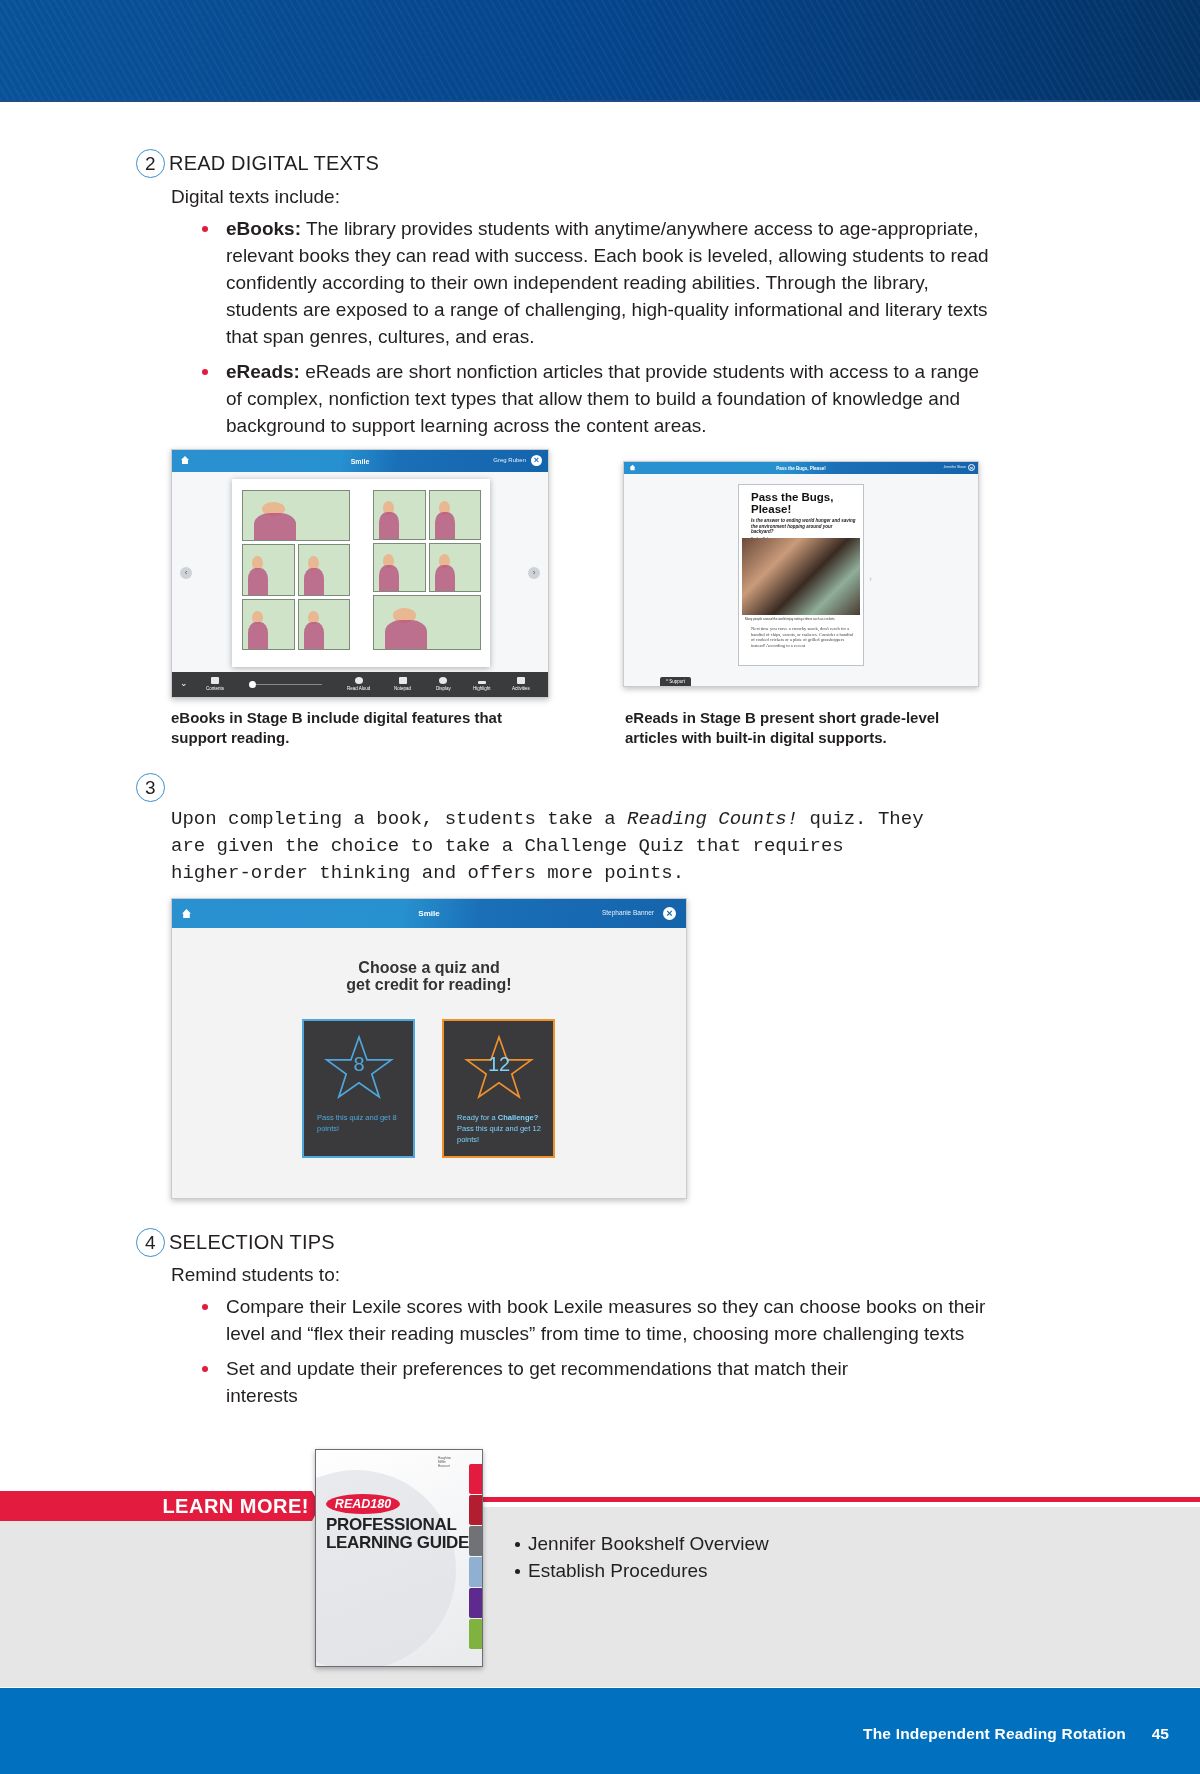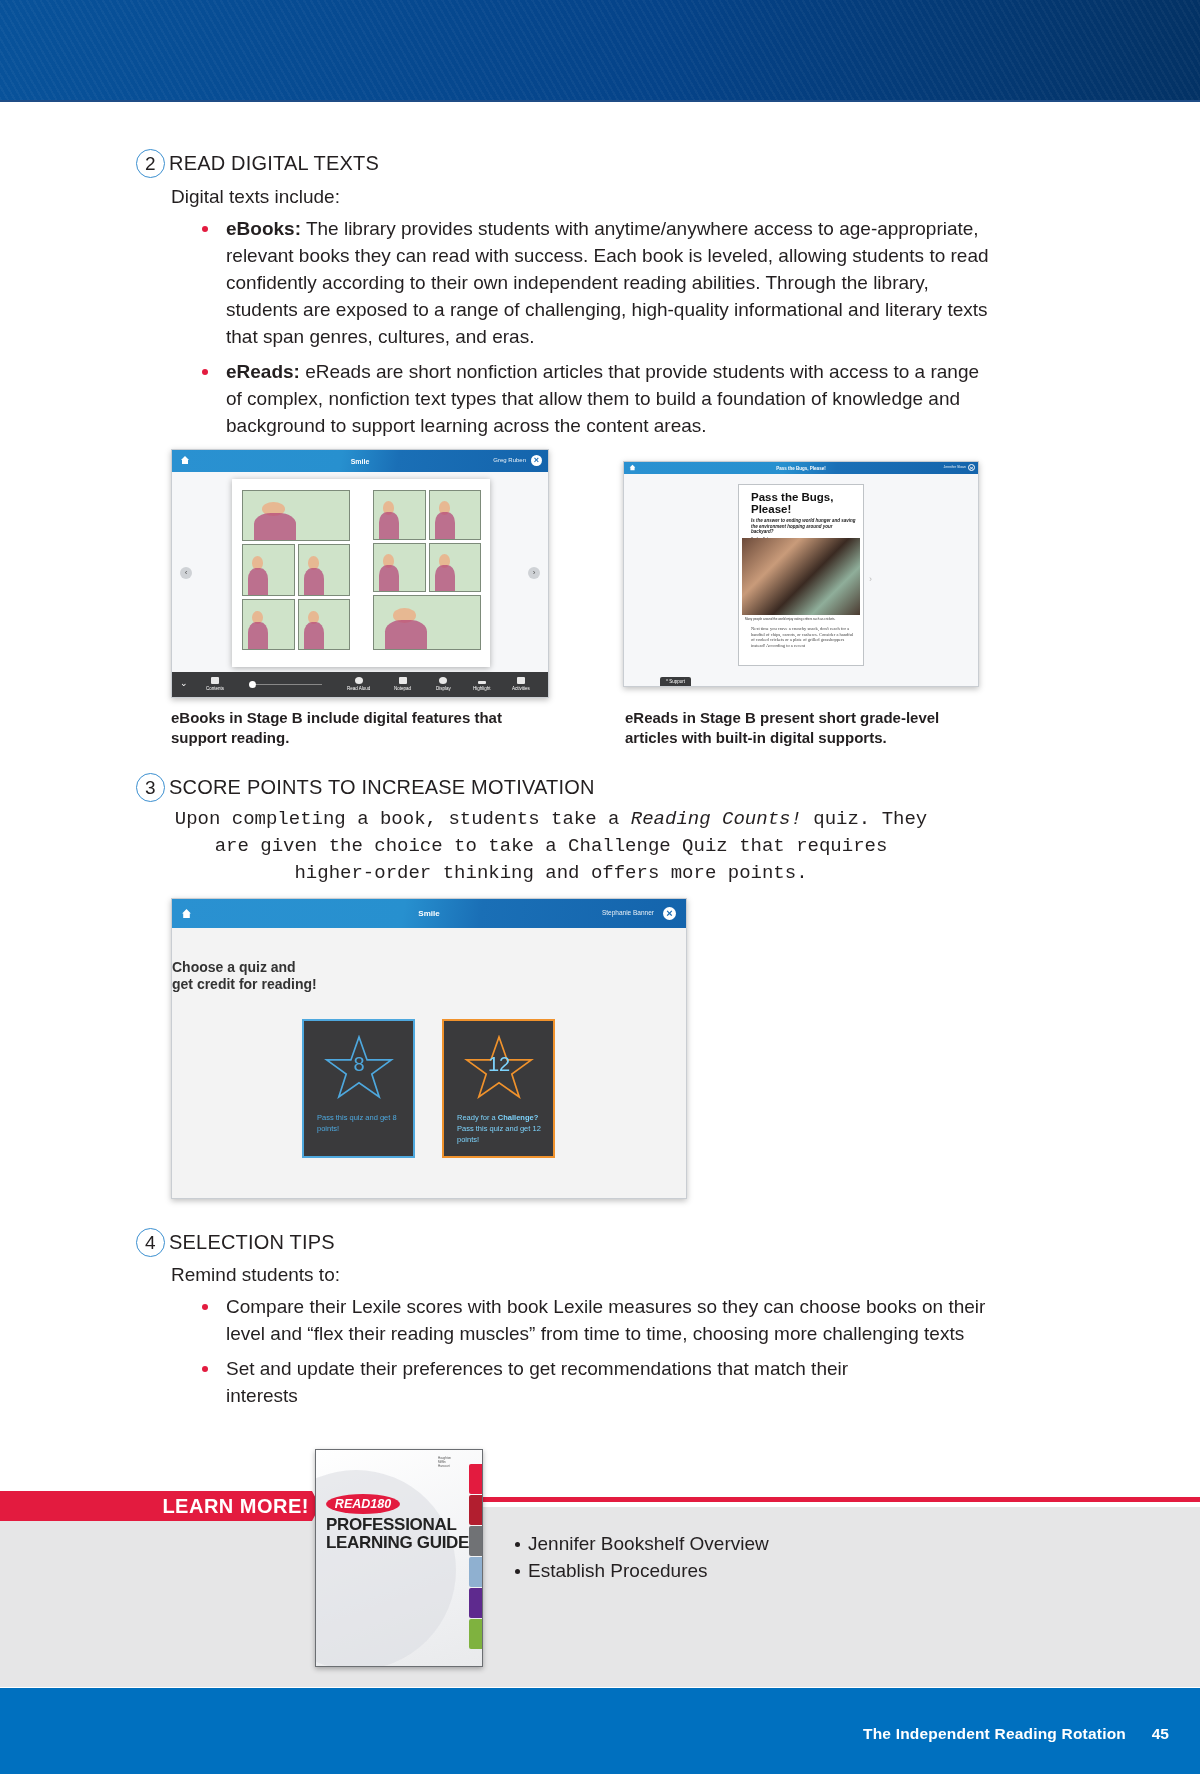--- a/index.html
+++ b/index.html
@@ -18,21 +18,21 @@
   .section-head {
     position: absolute; left: 136px; display: flex; align-items: center;
     font-size: 20px; letter-spacing: 0.2px; color: #231f20;
   }
   .num-circle {
     width: 29px; height: 29px; border-radius: 50%; border: 1.8px solid #3b8fd0;
     display: flex; align-items: center; justify-content: center;
     font-size: 19px; margin-right: 4px; color: #231f20; background: #fff;
   }
 
-  .body-text { position: absolute; left: 171px; font-size: 19px; line-height: 27px; color: #231f20; text-align: center; }
+  .body-text { position: absolute; left: 171px; font-size: 19px; line-height: 27px; color: #231f20; }
 
   .bullets { position: absolute; left: 200px; width: 790px; list-style: none; }
   .bullets li { position: relative; padding-left: 26px; font-size: 19px; line-height: 27px; color: #231f20; margin-bottom: 8px; }
   .bullets li::before {
     content: ""; position: absolute; left: 2px; top: 11px; width: 6px; height: 6px; border-radius: 50%; background: #e31b3f;
   }
   .bullets b { font-weight: bold; }
 
   
   .shot { position: absolute; background: #f6f7f9; border: 1px solid #c9cdd2; box-shadow: 0 2px 6px rgba(0,0,0,0.25); overflow: hidden; }
@@ -68,21 +68,21 @@
   .article { position: absolute; background: #fff; border: 1px solid #bfc3c7; }
   .article .a-title { font-family: "Liberation Sans", sans-serif; font-weight: bold; font-size: 11.5px; line-height: 12px; color: #111; }
   .article .a-sub { font-size: 4.5px; font-style: italic; font-weight: bold; color: #222; margin-top: 3px; line-height: 5.5px; }
   .article .a-by { font-size: 3.5px; color: #333; margin-top: 2px; }
   .article .photo { position: absolute; background: linear-gradient(135deg, #6b4a3a 0%, #c99b7a 30%, #3a2a22 55%, #8fae9a 75%, #4a3a30 100%); }
   .article .p-cap { position: absolute; font-size: 3px; color: #333; }
   .article .para { position: absolute; font-family: "Liberation Serif", serif; font-size: 4.5px; line-height: 5.5px; color: #444; }
   .support-tab { position: absolute; background: #3a3b3d; color: #fff; font-size: 4.5px; padding: 2px 6px; border-radius: 2px 2px 0 0; }
 
   
-  .quiz-title { position: absolute; width: 100%; font-size: 14px; line-height: 17px; font-weight: bold; color: #333; }
+  .quiz-title { position: absolute; width: 100%; text-align: center; font-size: 16px; line-height: 17px; font-weight: bold; color: #333; }
   .quiz-card { position: absolute; width: 113px; height: 139px; background: #3a3a3c; border: 2px solid; }
   .quiz-card .star { position: absolute; left: 20px; top: 14px; width: 70px; height: 64px; }
   .quiz-card .pts { position: absolute; left: 0; top: 32px; width: 110px; text-align: center; font-size: 20px; }
   .quiz-card .desc { position: absolute; left: 13px; top: 91px; width: 92px; font-size: 7.5px; line-height: 11px; }
 
   
   .learn-band { position: absolute; left: 0; top: 1507px; width: 1200px; height: 180px; background: #e6e6e7; }
   .red-rule { position: absolute; left: 480px; top: 1497px; width: 720px; height: 5px; background: #e31b3f; }
   .learn-tag {
     position: absolute; left: 0; top: 1491px; width: 320px; height: 30px; background: #e31b3f;
@@ -210,21 +210,20 @@
       <div class="p-cap" style="left:6px; top:132px; width:115px;">Many people around the world enjoy eating critters such as crickets.</div>
       <div class="para" style="left:12px; top:141px; width:105px;">Next time you crave a crunchy snack, don't reach for a handful of chips, carrots, or cashews. Consider a handful of cooked crickets or a plate of grilled grasshoppers instead! According to a recent</div>
     </div>
     <span style="position:absolute; left:245px; top:112px; color:#bbb; font-size:9px;">›</span>
     <div class="support-tab" style="left:36px; top:215px;">^ Support</div>
   </div>
   <div class="caption" style="left:625px; top:708px; width:360px;">eReads in Stage B present short grade-level articles with built-in digital supports.</div>
 
   <div class="section-head" style="top:773px;">
     <span class="num-circle">3</span>
-    <span>SCORE POINTS TO INCREASE MOTIVATION</span>
   </div>
   <div class="body-text" style="top:806px; width:760px;font-family:Liberation Mono, monospace;">
     <span>Upon completing a book, students take a </span><i>Reading Counts!</i><span> quiz. They are given the choice to take a Challenge Quiz that requires higher-order thinking and offers more points.</span>
   </div>
 
   <div class="shot" style="left:171px; top:898px; width:516px; height:301px; background:#f3f3f3;">
     <div class="app-bar" style="height:29px; font-size:8px;">
       <svg class="home" style="left:9px; top:9px; width:11px; height:11px;" viewBox="0 0 10 10">
           <path d="M5 1 L9 5 L8 5 L8 9 L2 9 L2 5 L1 5 Z" fill="#fff"></path>
         </svg>

